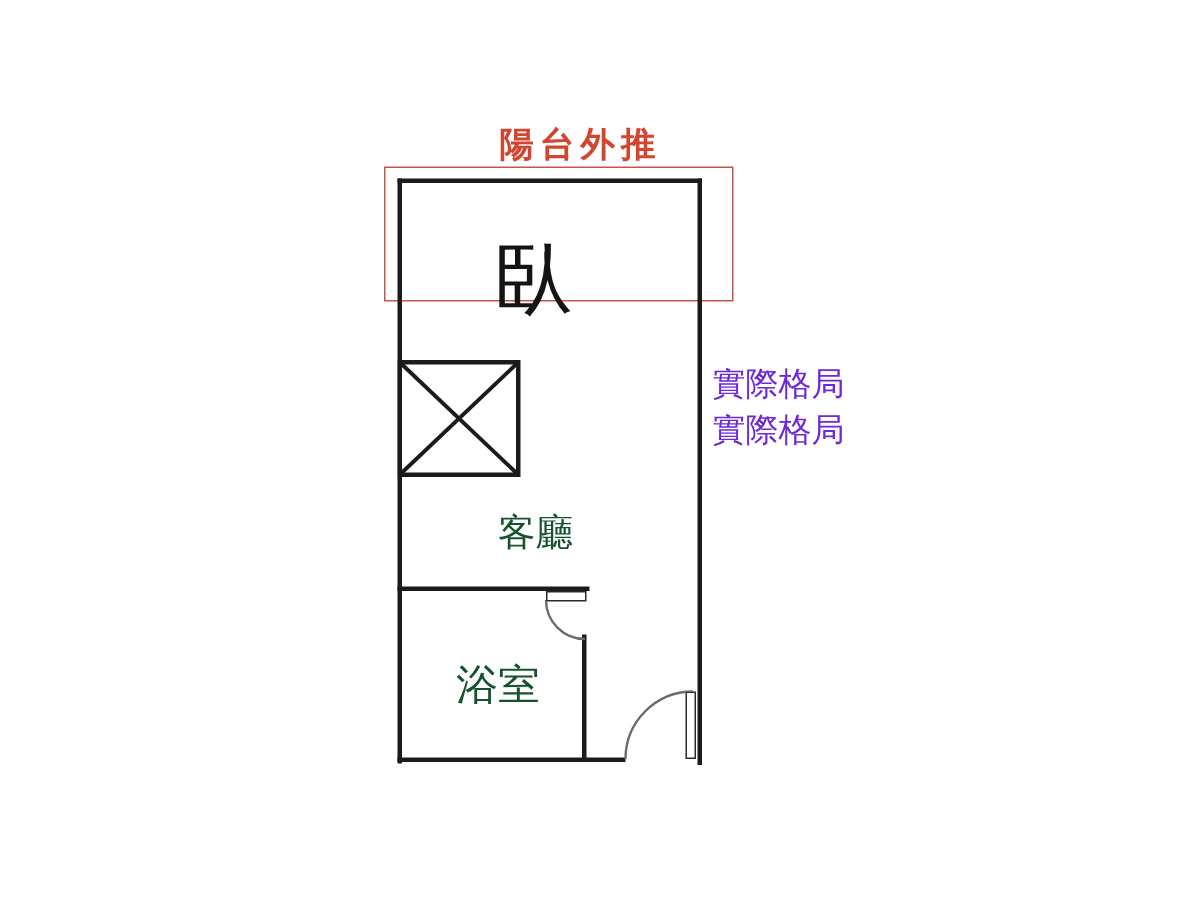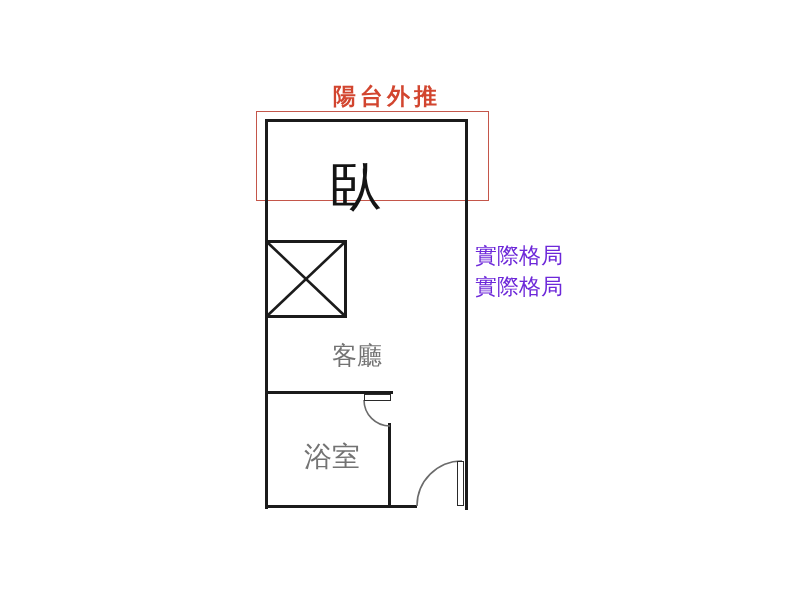--- a/index.html
+++ b/index.html
@@ -24,21 +24,21 @@
     position:absolute;left:265px;top:240px;width:82px;height:78px;
     border:3px solid #1b1b1b;box-sizing:border-box;background:#fff;
   }
   
   .door-panel{
     position:absolute;border:1.5px solid #2a2a2a;background:#ffffff;box-sizing:border-box;
   }
   .door-panel.bath{left:364px;top:394px;width:27px;height:7px;}
   .door-panel.entry{left:457px;top:461px;width:7px;height:45px;}
   
-  .room-label{position:absolute;color:#737373;white-space:nowrap;line-height:1.1;}
+  .room-label{position:absolute;color:#14532d;white-space:nowrap;line-height:1.1;}
   .label-bedroom{left:329px;top:157px;font-size:53px;color:#141414;}
   .label-living{left:332px;top:342px;font-size:25px;}
   .label-bath{left:304px;top:442px;font-size:28px;}
   .note{
     position:absolute;left:475px;top:240px;font-size:22px;line-height:31px;
     color:#6d28d9;white-space:nowrap;
   }
   svg.linework{position:absolute;left:0;top:0;pointer-events:none;}
 </style>
 </head>

